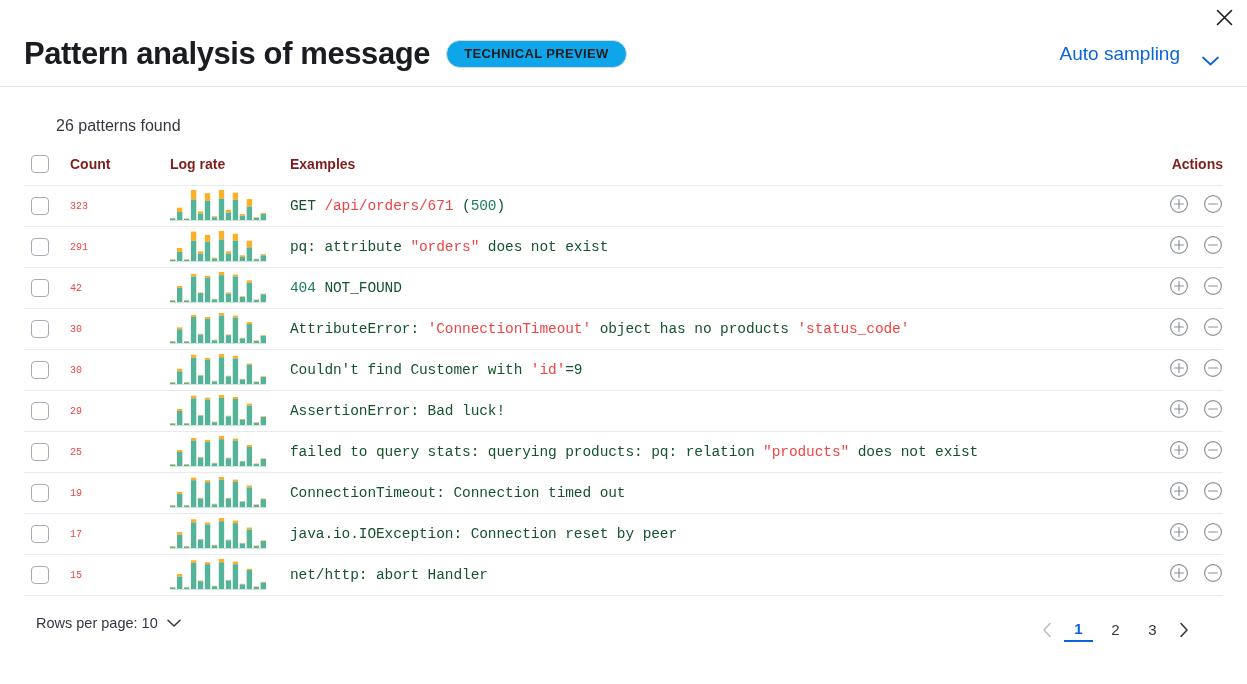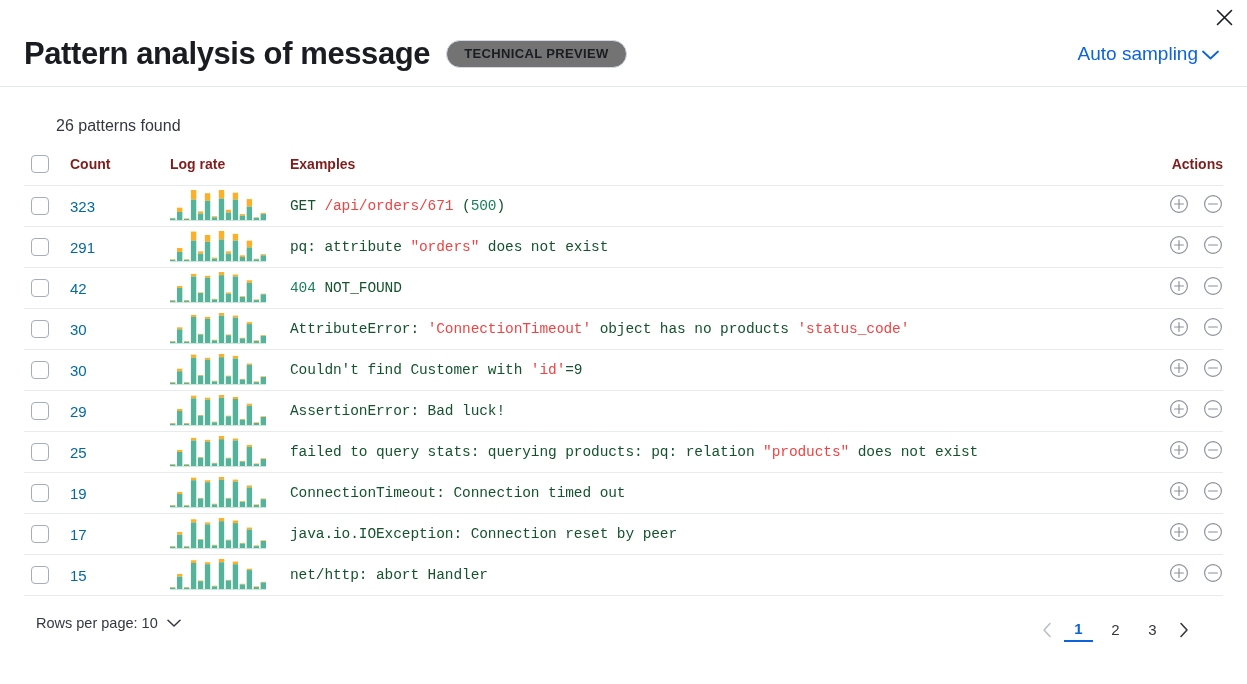--- a/index.html
+++ b/index.html
@@ -36,27 +36,27 @@
     margin-left: 16px;
     border: 1px solid #d3dae6;
     border-radius: 16px;
     padding: 6px 17px 7px;
     font-size: 13px;
     font-weight: 700;
     letter-spacing: 0.35px;
     color: #1a1c21;
     line-height: 1;
     white-space: nowrap;
-    background: #737373;
+    background: #0ea5e9;
   }
   .header-right {
     margin-left: auto;
     display: flex;
-    align-items: flex-start;
-    gap: 4px;
+    align-items: center;
+    gap: 22px;
     color: #0b64dd;
     font-size: 19px;
     cursor: pointer;
     padding-right: 4px;
   }
   .chev-down {
     width: 17px; height: 10px;
     display: inline-block;
   }
   .close-btn {
@@ -109,23 +109,23 @@
     width: 18px; height: 18px;
     border: 1px solid #a5adba;
     border-radius: 4px;
     background: #fff;
     display: block;
     cursor: pointer;
   }
   .cbox-wrap { padding-left: 7px; }
 
   .count-cell {
-    font-size: 15px;
-    color: #0369a1;
-    font-family: Liberation Sans, sans-serif;
+    font-size: 10px;
+    color: #ef4444;
+    font-family: Liberation Mono, monospace;
   }
 
   .spark {
     display: block;
   }
 
   .ex-cell {
     font-family: "Liberation Mono", monospace;
     font-size: 14.5px;
     white-space: nowrap;

